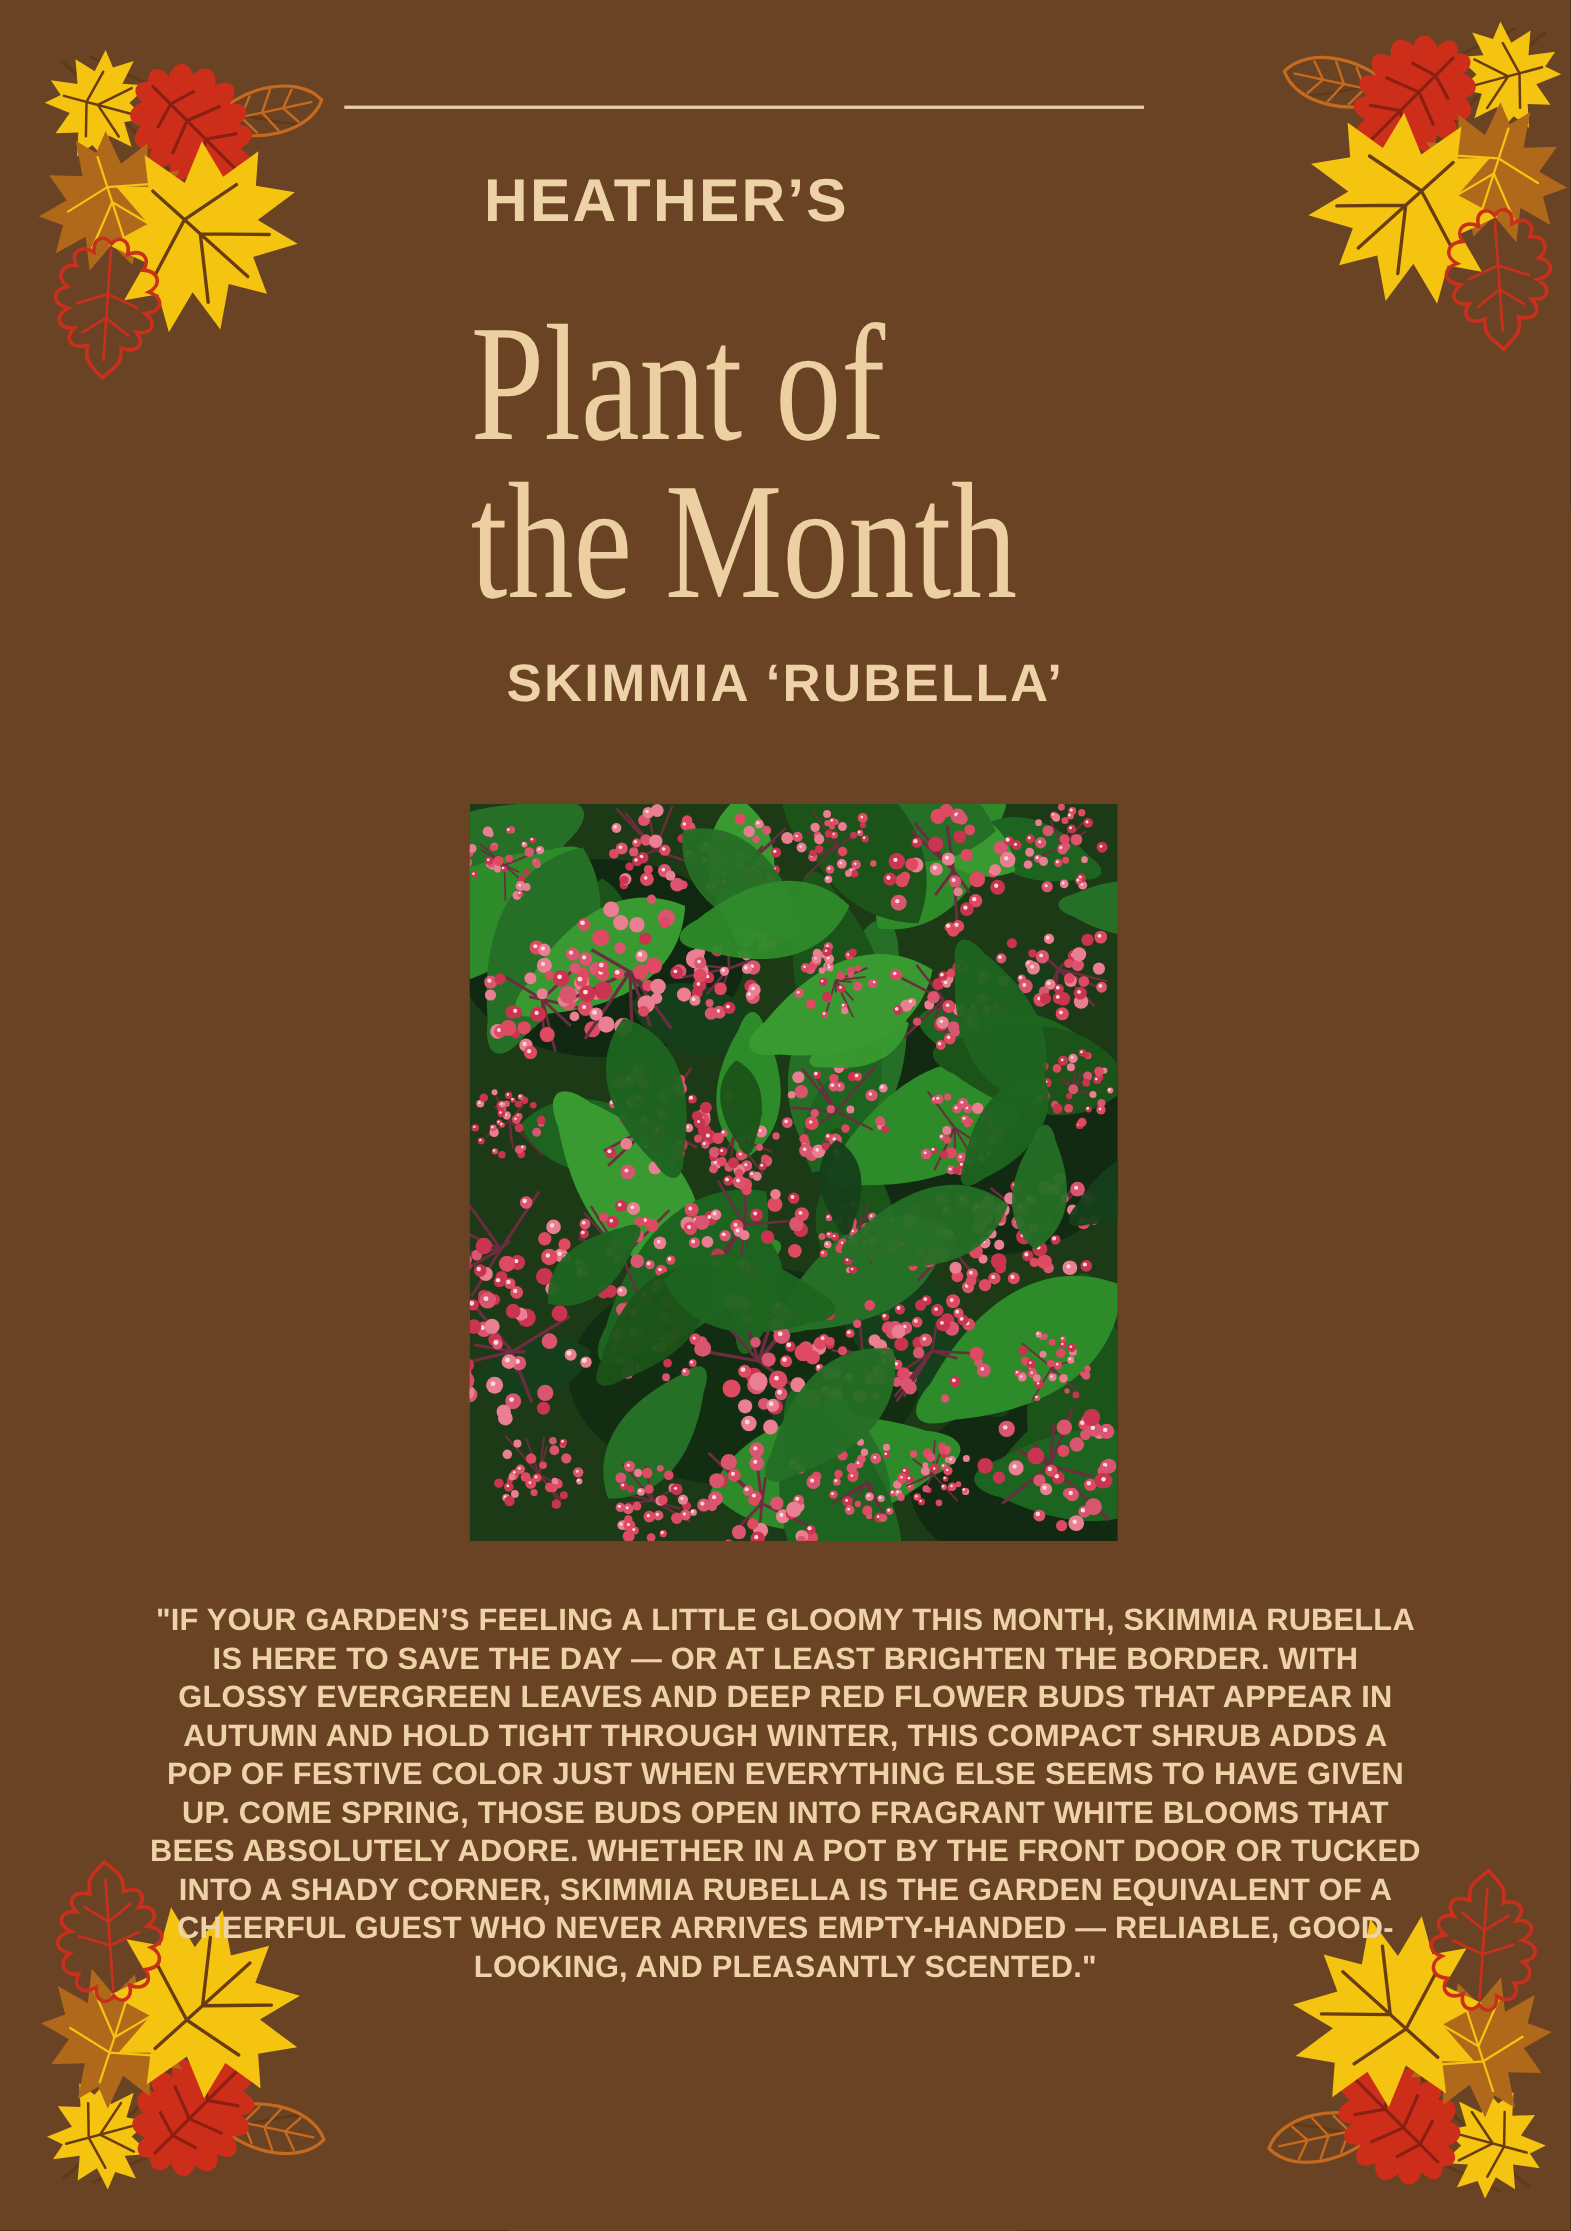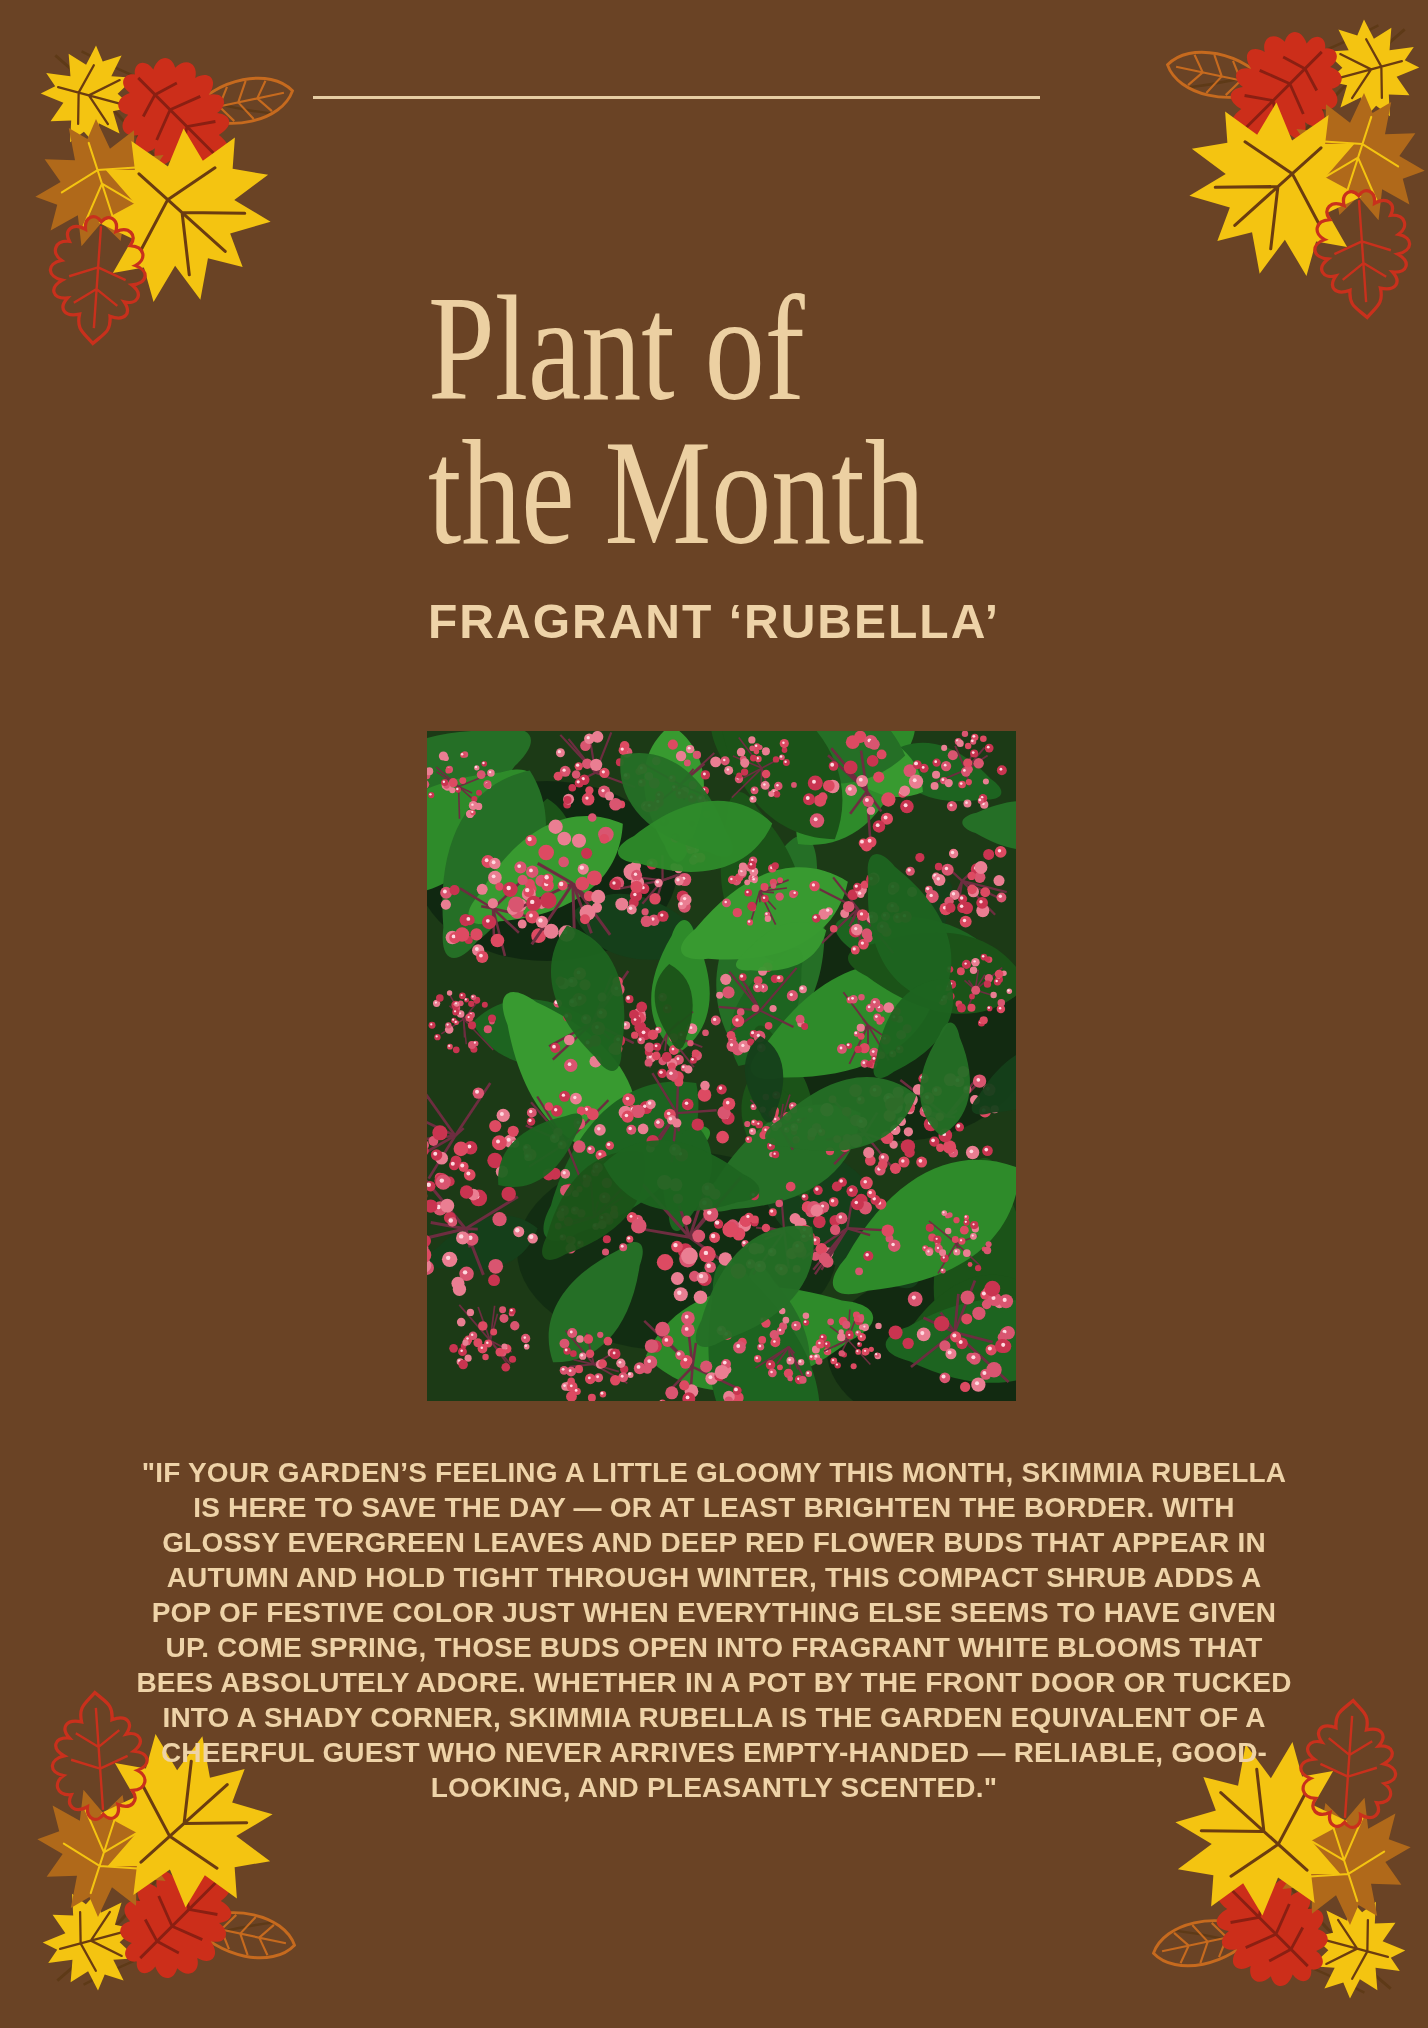--- a/index.html
+++ b/index.html
@@ -108,27 +108,28 @@
     </svg>
   <svg class="corner bl" viewBox="0 0 300 330">
       <use href="#cluster"></use>
     </svg>
   <svg class="corner br" viewBox="0 0 300 330">
       <use href="#cluster"></use>
     </svg>
 
   <div class="rule"></div>
 
+  <div class="brand">HEATHER’S</div>
 
   <div class="title">
     <div>Plant of</div>
     <div>the Month</div>
   </div>
 
-  <div class="plant-name">FRAGRANT ‘RUBELLA’</div>
+  <div class="plant-name">SKIMMIA ‘RUBELLA’</div>
 
   <div class="photo">
     <svg id="photo-art" viewBox="0 0 589 670" preserveAspectRatio="none">
       <rect x="0" y="0" width="589" height="670" fill="#1c3a16"></rect>
       <ellipse cx="120" cy="140" rx="130" ry="90" fill="#0e2410" opacity="0.8"></ellipse>
       <ellipse cx="470" cy="300" rx="140" ry="110" fill="#0e2410" opacity="0.7"></ellipse>
       <ellipse cx="250" cy="520" rx="160" ry="100" fill="#102a12" opacity="0.8"></ellipse>
       <ellipse cx="520" cy="620" rx="120" ry="80" fill="#0e2410" opacity="0.7"></ellipse>
 
     <use href="#pleaf" transform="translate(351.7,200.5) rotate(195) scale(2.08)" fill="#256f26"></use>

